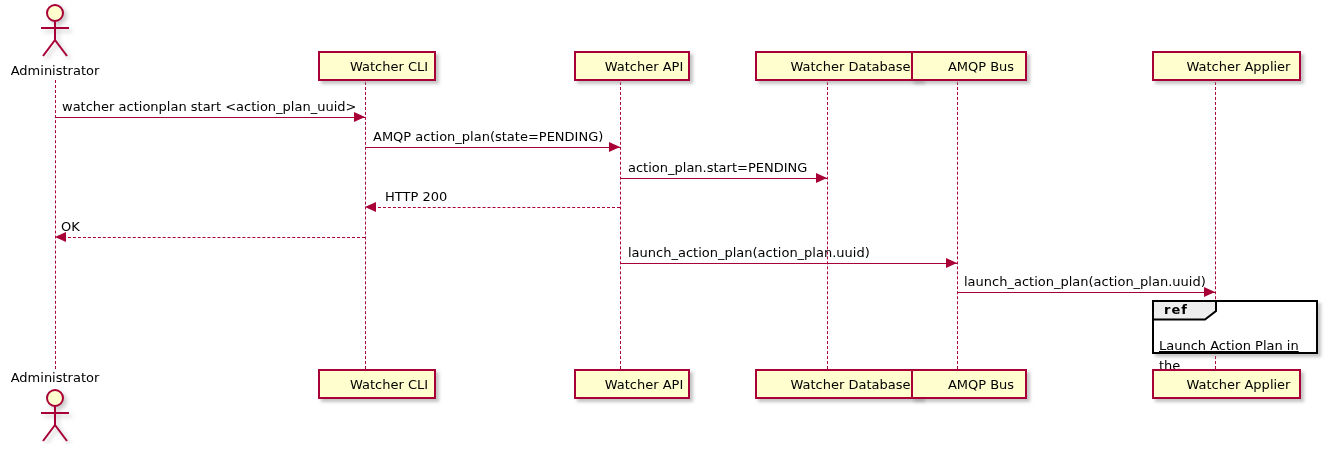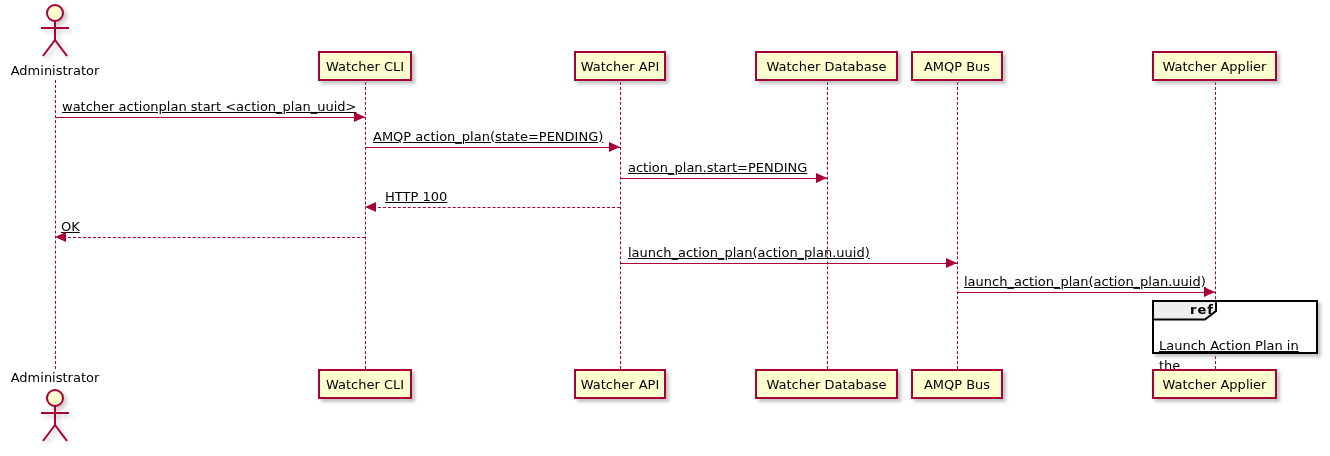--- a/index.html
+++ b/index.html
@@ -20,31 +20,32 @@
     position:absolute;width:0;
     border-left:1px dashed var(--red);
   }
   .pbox{
     position:absolute;height:26px;
     background:var(--cream);
     border:2px solid var(--red);
     box-shadow:3px 3px 3px rgba(150,150,150,0.55);
     display:flex;align-items:center;justify-content:center;
     white-space:nowrap;
+    padding-left:24px;
   }
   .actor-svg{
     position:absolute;
     filter:drop-shadow(3px 3px 2px rgba(150,150,150,0.5));
   }
   .actor-label{
     position:absolute;width:110px;text-align:center;
     white-space:nowrap;
   }
   .msg-label{
-    position:absolute;white-space:nowrap;line-height:16px;text-decoration:underline;
+    position:absolute;white-space:nowrap;line-height:16px;
   }
   .msg-line{
     position:absolute;height:0;
     border-top:1px solid var(--red);
   }
   .msg-line.dashed{border-top-style:dashed;}
   .arrow{
     position:absolute;width:0;height:0;
     border-top:5px solid transparent;
     border-bottom:5px solid transparent;
@@ -53,21 +54,21 @@
   .arrow.left{border-right:11px solid var(--red);}
   .ref-frame{
     position:absolute;left:1152px;top:300px;
     width:162px;height:50px;
     border:2px solid #000;background:#ffffff;
     box-shadow:3px 3px 3px rgba(150,150,150,0.55);
   }
   .ref-pent{position:absolute;left:-2px;top:-2px;}
   .ref-keyword{
     position:absolute;left:10px;top:0px;
-    font-weight:bold;letter-spacing:1px;margin-left:26px;
+    font-weight:bold;letter-spacing:1px;
   }
   .ref-body{
     position:absolute;left:5px;top:34px;right:2px;
     white-space:pre-line;line-height:20px;text-decoration:underline;
   }
 </style>
 </head>
 <body>
 
 <div class="canvas">
@@ -116,21 +117,21 @@
     <div class="arrow right" style="left:609px;top:142px;"></div>
   </div>
 
   <div>
     <div class="msg-label" style="left:628px;top:160px;">action_plan.start=PENDING</div>
     <div class="msg-line" style="left:620px;top:178px;width:207px;"></div>
     <div class="arrow right" style="left:816px;top:173px;"></div>
   </div>
 
   <div>
-    <div class="msg-label" style="left:385px;top:189px;">HTTP 100</div>
+    <div class="msg-label" style="left:385px;top:189px;">HTTP 200</div>
     <div class="msg-line dashed" style="left:368px;top:207px;width:252px;"></div>
     <div class="arrow left" style="left:365px;top:202px;"></div>
   </div>
 
   <div>
     <div class="msg-label" style="left:61px;top:219px;">OK</div>
     <div class="msg-line dashed" style="left:58px;top:237px;width:307px;"></div>
     <div class="arrow left" style="left:55px;top:232px;"></div>
   </div>
 

